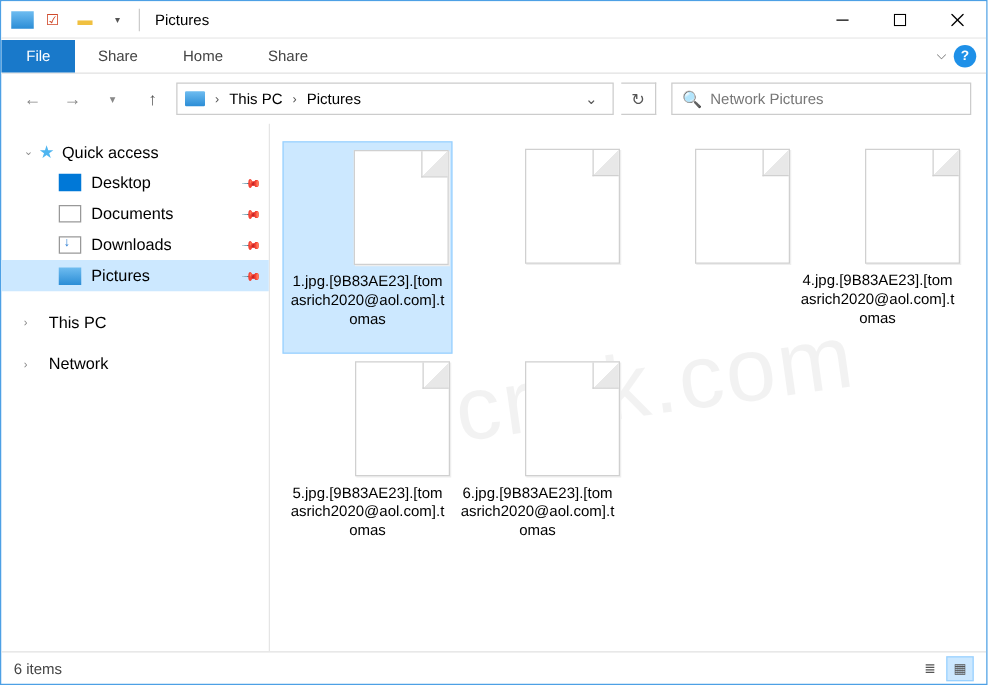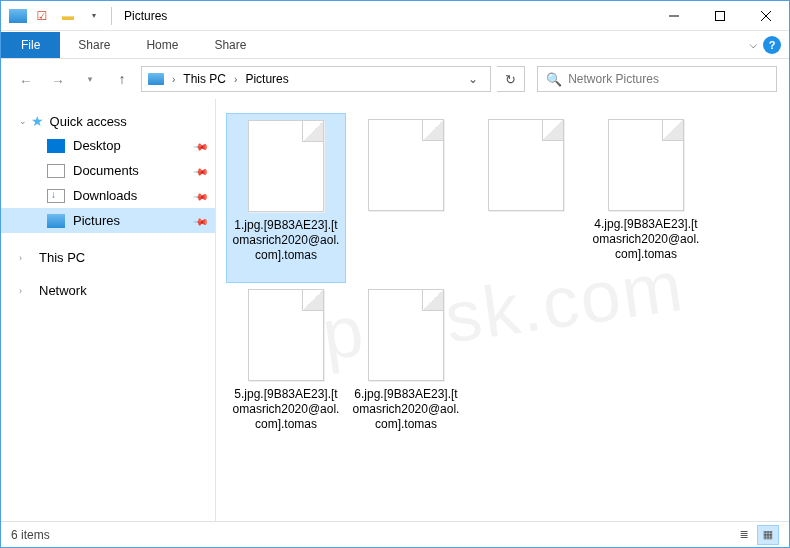--- a/index.html
+++ b/index.html
@@ -52,21 +52,21 @@
 .icon.down { background: #fff; border: 1px solid #999; position: relative; }
 .icon.down::after { content: "↓"; color: #2d7dd2; font-size: 10px; position: absolute; left: 3px; top: -1px; }
 .icon.pics { background: linear-gradient(#6ebcf0,#2b8dd6); }
 .icon.thispc { background: #555; border-radius: 2px; }
 .icon.net { background: #4aa; border-radius: 2px; }
 .navroot { display: flex; align-items: center; padding: 5px 8px 5px 18px; color: #000; }
 .navroot .exp { width: 12px; color: #888; font-size: 9px; display:inline-block;}
 .navroot .icon { margin-right: 8px; }
 
 .content { flex: 1; padding: 14px 10px; display: flex; flex-wrap: wrap; align-content: flex-start; gap: 0; overflow: auto; position: relative; }
-.file { width: 120px; height: 170px; display: flex; flex-direction: column; align-items: center; padding: 6px 2px; }
+.file { width: 136px; height: 170px; display: flex; flex-direction: column; align-items: flex-end; padding: 6px 2px; }
 .file.selected { background: #cce8ff; border: 1px solid #99d1ff; }
 .file .thumb { width: 76px; height: 92px; background: #fff; border: 1px solid #d0d0d0; box-shadow: 1px 1px 0 #eee; position: relative; }
 .file .thumb::before { content: ""; position: absolute; top: 0; right: 0; width: 20px; height: 20px; background: linear-gradient(135deg, transparent 50%, #e8e8e8 50%); border-left: 1px solid #d0d0d0; border-bottom: 1px solid #d0d0d0; }
 .file .fname { font-size: 12px; color: #000; text-align: center; margin-top: 6px; line-height: 1.25; word-break: break-all; padding: 0 3px; }
 
 
 .statusbar { height: 26px; border-top: 1px solid #e1e1e1; display: flex; align-items: center; padding: 0 10px; font-size: 12px; color: #444; }
 .statusbar .views { margin-left: auto; display: flex; gap: 2px; }
 .statusbar .viewbtn { width: 22px; height: 20px; border: 1px solid transparent; display: flex; align-items: center; justify-content: center; font-size: 11px; color: #555; }
 .statusbar .viewbtn.active { background: #cce8ff; border-color: #99d1ff; }

